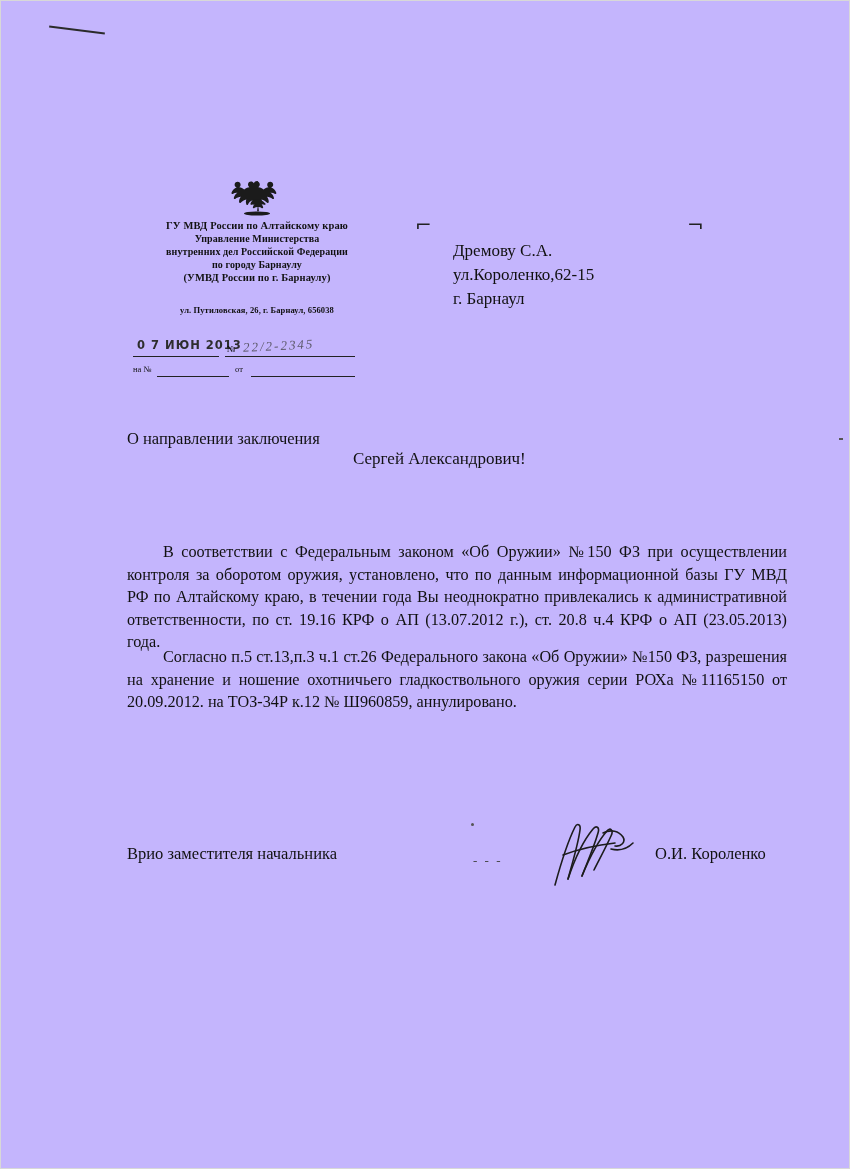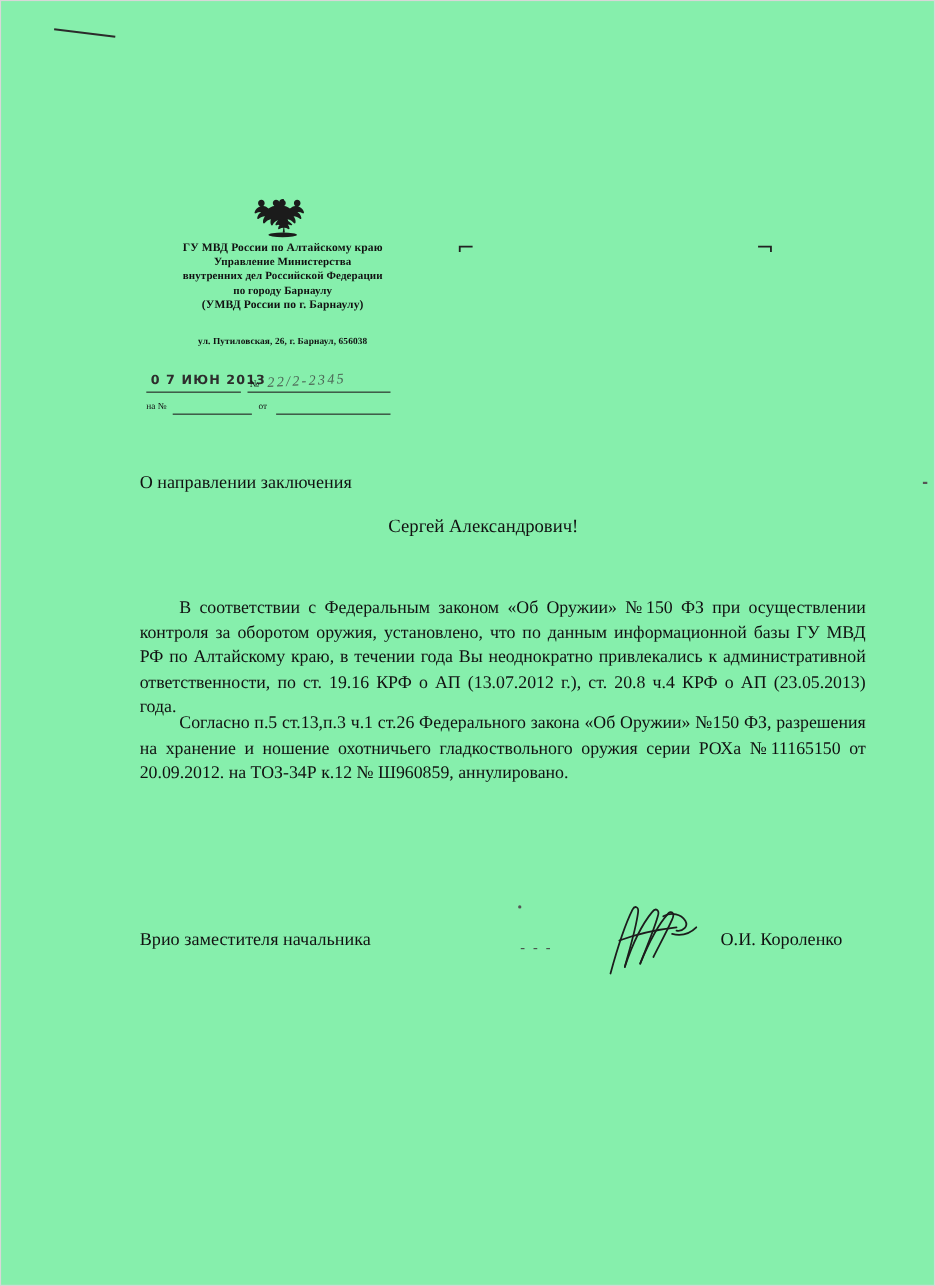--- a/index.html
+++ b/index.html
@@ -13,21 +13,21 @@
     font-family: "Liberation Serif", serif;
     color: #111;
     position: relative;
     overflow: hidden;
   }
   .page {
     position: absolute;
     inset: 0;
     border: 1px solid #d8d8d8;
     box-sizing: border-box;
-    background: #86efac;
+    background: #c4b5fd;
   }
   
   .scan-mark {
     position: absolute;
     left: 48px;
     top: 28px;
     width: 56px;
     height: 2px;
     background: #2b2b2b;
     transform: rotate(7deg);
@@ -174,21 +174,21 @@
   
   .subject {
     position: absolute;
     left: 126px;
     top: 428px;
     font-size: 16.5px;
   }
   .salutation {
     position: absolute;
     left: 352px;
-    top: 468px;
+    top: 448px;
     font-size: 17px;
   }
   .para {
     position: absolute;
     left: 126px;
     width: 660px;
     font-size: 16.2px;
     line-height: 22.5px;
     text-align: justify;
     text-indent: 36px;
@@ -267,20 +267,25 @@
     <div class="num-scribble">22/2-2345</div>
     <div class="num-underline"></div>
     <div class="on-label">на №</div>
     <div class="on-underline"></div>
     <div class="ot-label">от</div>
     <div class="ot-underline"></div>
   </div>
 
   <div class="bracket left">⌐</div>
   <div class="bracket right">¬</div>
+  <div class="addressee">
+    <div>Дремову С.А.</div>
+    <div>ул.Короленко,62-15</div>
+    <div>г. Барнаул</div>
+  </div>
 
   <div class="subject">О направлении заключения</div>
 
   <div class="salutation">Сергей Александрович!</div>
 
   <div class="para para-1">В соответствии с Федеральным законом «Об Оружии» №150 ФЗ при осуществлении контроля за оборотом оружия, установлено, что по данным информационной базы  ГУ МВД РФ по Алтайскому краю, в течении года Вы неоднократно привлекались к административной ответственности, по  ст. 19.16 КРФ о АП (13.07.2012 г.),  ст. 20.8 ч.4 КРФ о АП  (23.05.2013) года.</div>
   <div class="para para-2">Согласно п.5 ст.13,п.3 ч.1 ст.26 Федерального закона «Об Оружии» №150 ФЗ, разрешения на хранение и ношение охотничьего гладкоствольного оружия серии РОХа №11165150  от  20.09.2012. на  ТОЗ-34Р  к.12  №  Ш960859, аннулировано.</div>
 
   <div class="sig-title">Врио заместителя начальника</div>
   <div class="sig-dot"></div>

